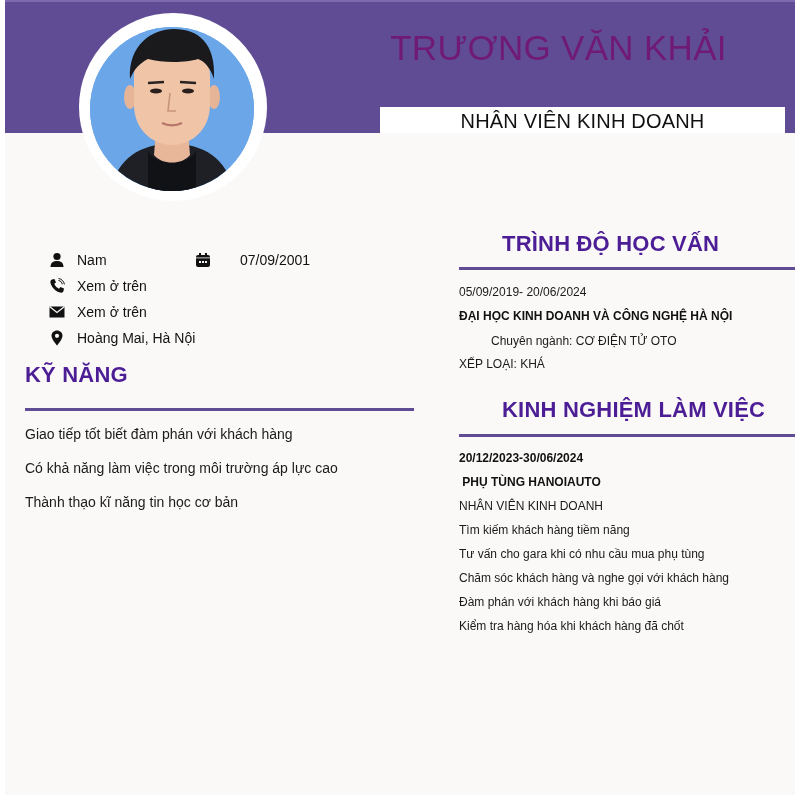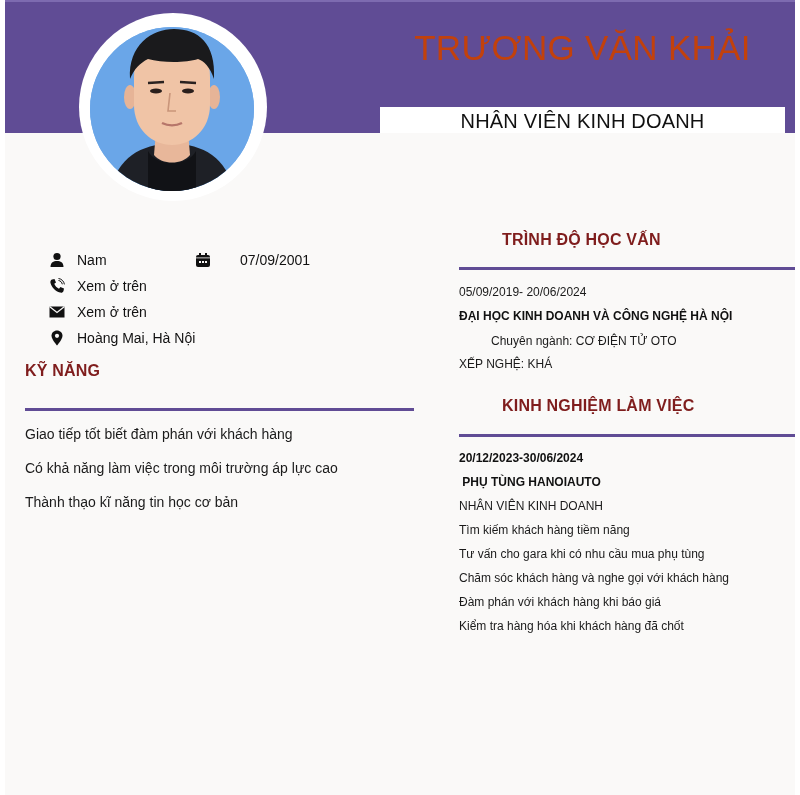--- a/index.html
+++ b/index.html
@@ -3,36 +3,36 @@
   <meta charset="utf-8">
   <style>
     * { margin: 0; padding: 0; box-sizing: border-box; }
     html, body { width: 800px; height: 795px; background: #ffffff; overflow: hidden; }
     body { font-family: "Liberation Sans", "DejaVu Sans", sans-serif; color: #1a1a1a; position: relative; }
 
     .card { position: absolute; left: 5px; top: 0; width: 790px; height: 795px; background: #faf9f8; }
     .header { position: absolute; left: 5px; top: 0; width: 790px; height: 133px; background: #604c95; }
     .header-topline { position: absolute; left: 5px; top: 0; width: 790px; height: 2px; background: #7d6bb0; }
 
-    .name { position: absolute; left: 380px; top: 28px; width: 405px; text-align: center;
-            color: #c2410c; font-size: 35px; font-weight: 400; letter-spacing: 0.3px; }
+    .name { position: absolute; left: 356px; top: 28px; width: 405px; text-align: center;
+            color: #701a75; font-size: 35px; font-weight: 400; letter-spacing: 0.3px; }
     .title-box { position: absolute; left: 380px; top: 107px; width: 405px; height: 26px; background: #ffffff;
                  text-align: center; font-size: 20px; line-height: 29px; color: #111; letter-spacing: 0.2px; }
 
     .avatar-ring { position: absolute; left: 79px; top: 13px; width: 188px; height: 188px; border-radius: 50%;
                    background: #ffffff; }
     .avatar { position: absolute; left: 90px; top: 27px; width: 164px; height: 164px; border-radius: 50%;
               background: #6aa6e8; overflow: hidden; }
     .avatar svg { width: 164px; height: 164px; display: block; }
 
     .info-row { position: absolute; display: flex; align-items: center; font-size: 14px; color: #111; font-weight: 500; margin-top: 19px; }
     .info-row .ico { width: 16px; height: 16px; margin-right: 12px; display: inline-flex; align-items: center; justify-content: center; }
     .info-row .ico svg { width: 16px; height: 16px; display: block; }
 
-    .section-title { position: absolute; font-weight: 700; font-size: 16px; color: #7f1d1d; letter-spacing: 0.2px; }
+    .section-title { position: absolute; font-weight: 700; font-size: 22px; color: #4c1d95; letter-spacing: 0.2px; }
     .rule { position: absolute; height: 3px; background: #604c95; }
 
     .skill { position: absolute; left: 25px; font-size: 14px; color: #1a1a1a; }
 
     .line { position: absolute; left: 459px; font-size: 12px; color: #1a1a1a; white-space: nowrap; }
     .bold { font-weight: 700; color: #111; }
 
     .watermark { position: absolute; left: 697px; top: 773px; font-family: "DejaVu Sans Mono", "Liberation Mono", monospace;
                  font-size: 13px; color: #9a9a9a; margin-top: 32px; }
   </style>
@@ -134,21 +134,21 @@
 <div class="rule" style="left:25px; top:408px; width:389px;"></div>
 <div class="skill" style="top:426px;">Giao tiếp tốt biết đàm phán với khách hàng</div>
 <div class="skill" style="top:460px;">Có khả năng làm việc trong môi trường áp lực cao</div>
 <div class="skill" style="top:494px;">Thành thạo kĩ năng tin học cơ bản</div>
 
 <div class="section-title" style="left:502px; top:231px;">TRÌNH ĐỘ HỌC VẤN</div>
 <div class="rule" style="left:459px; top:267px; width:336px;"></div>
 <div class="line" style="top:285px;">05/09/2019- 20/06/2024</div>
 <div class="line bold" style="top:309px;">ĐẠI HỌC KINH DOANH VÀ CÔNG NGHỆ HÀ NỘI</div>
 <div class="line" style="top:334px;margin-left:32px;">Chuyên ngành: CƠ ĐIỆN TỬ OTO</div>
-<div class="line" style="top:357px;">XẾP NGHỆ: KHÁ</div>
+<div class="line" style="top:357px;">XẾP LOẠI: KHÁ</div>
 
 <div class="section-title" style="left:502px; top:397px;">KINH NGHIỆM LÀM VIỆC</div>
 <div class="rule" style="left:459px; top:434px; width:336px;"></div>
 <div class="line bold" style="top:451px;">20/12/2023-30/06/2024</div>
 <div class="line bold" style="top:475px; white-space:pre;"> PHỤ TÙNG HANOIAUTO</div>
 <div class="line" style="top:499px;">NHÂN VIÊN KINH DOANH</div>
 <div class="line" style="top:523px;">Tìm kiếm khách hàng tiềm năng</div>
 <div class="line" style="top:547px;text-align:right;">Tư vấn cho gara khi có nhu cầu mua phụ tùng</div>
 <div class="line" style="top:571px;">Chăm sóc khách hàng và nghe gọi với khách hàng</div>
 <div class="line" style="top:595px;">Đàm phán với khách hàng khi báo giá</div>

